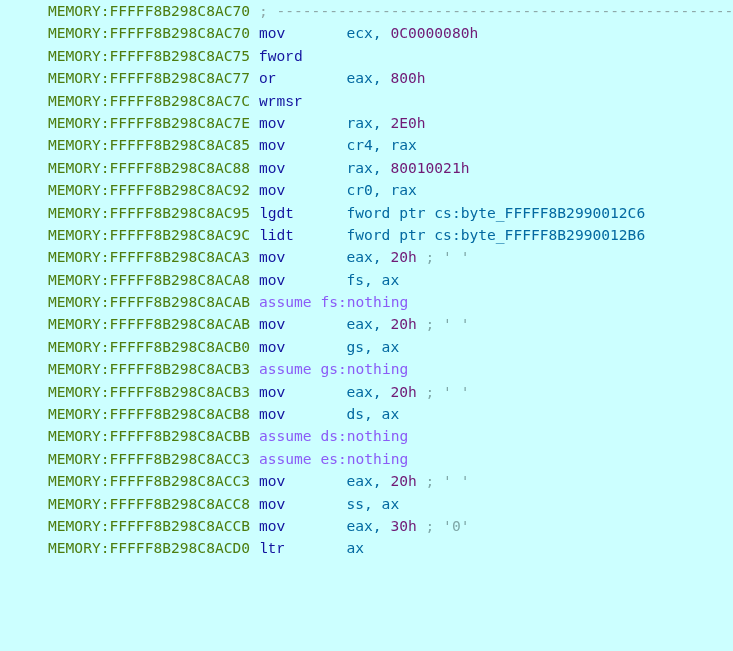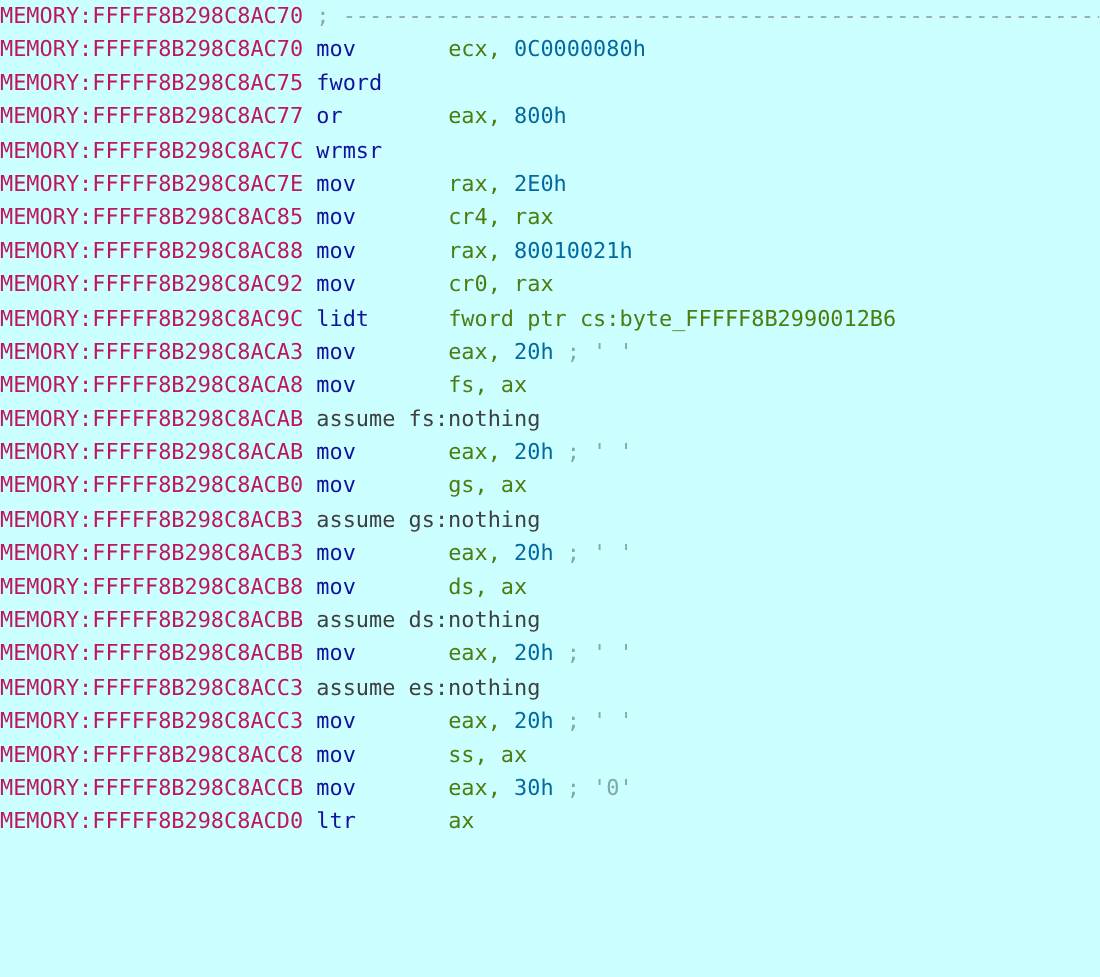--- a/index.html
+++ b/index.html
@@ -24,63 +24,65 @@
   }
   .asm-line {
     height: 22.4px;
     line-height: 22.4px;
     white-space: pre;
     font-size: 14.6px;
     letter-spacing: 0px;
     font-family: "DejaVu Sans Mono", "Liberation Mono", monospace;
   }
   .addr {
-    color: #be185d;
+    color: #4d7c0f;
+    padding-left: 48px;
   }
   .mnem {
     color: #12129e;
+    font-family: Liberation Mono, monospace;
   }
   .ops {
-    color: #4d7c0f;
+    color: #0369a1;
   }
   .num {
-    color: #0369a1;
+    color: #701a75;
   }
   .cmt {
     color: #7fa8a8;
   }
   .directive {
-    color: #404040;
+    color: #8b5cf6;
   }
   .dashes {
     color: #8fa8a8;
   }
 </style>
 </head>
 <body>
 
 <div id="disasm-view">
     <div class="asm-line"><span class="addr">MEMORY:FFFFF8B298C8AC70 </span><span class="dashes">; ------------------------------------------------------------------------</span></div>
     <div class="asm-line"><span class="addr">MEMORY:FFFFF8B298C8AC70 </span><span class="mnem">mov       </span><span class="ops">ecx, </span><span class="num">0C0000080h</span></div>
     <div class="asm-line"><span class="addr">MEMORY:FFFFF8B298C8AC75 </span><span class="mnem">fword     </span></div>
     <div class="asm-line"><span class="addr">MEMORY:FFFFF8B298C8AC77 </span><span class="mnem">or        </span><span class="ops">eax, </span><span class="num">800h</span></div>
     <div class="asm-line"><span class="addr">MEMORY:FFFFF8B298C8AC7C </span><span class="mnem">wrmsr     </span></div>
     <div class="asm-line"><span class="addr">MEMORY:FFFFF8B298C8AC7E </span><span class="mnem">mov       </span><span class="ops">rax, </span><span class="num">2E0h</span></div>
     <div class="asm-line"><span class="addr">MEMORY:FFFFF8B298C8AC85 </span><span class="mnem">mov       </span><span class="ops">cr4, rax</span></div>
     <div class="asm-line"><span class="addr">MEMORY:FFFFF8B298C8AC88 </span><span class="mnem">mov       </span><span class="ops">rax, </span><span class="num">80010021h</span></div>
     <div class="asm-line"><span class="addr">MEMORY:FFFFF8B298C8AC92 </span><span class="mnem">mov       </span><span class="ops">cr0, rax</span></div>
+    <div class="asm-line"><span class="addr">MEMORY:FFFFF8B298C8AC95 </span><span class="mnem">lgdt      </span><span class="ops">fword ptr cs:byte_FFFFF8B2990012C6</span></div>
     <div class="asm-line"><span class="addr">MEMORY:FFFFF8B298C8AC9C </span><span class="mnem">lidt      </span><span class="ops">fword ptr cs:byte_FFFFF8B2990012B6</span></div>
     <div class="asm-line"><span class="addr">MEMORY:FFFFF8B298C8ACA3 </span><span class="mnem">mov       </span><span class="ops">eax, </span><span class="num">20h</span><span class="cmt"> ; ' '</span></div>
     <div class="asm-line"><span class="addr">MEMORY:FFFFF8B298C8ACA8 </span><span class="mnem">mov       </span><span class="ops">fs, ax</span></div>
     <div class="asm-line"><span class="addr">MEMORY:FFFFF8B298C8ACAB </span><span class="directive">assume fs:nothing</span></div>
     <div class="asm-line"><span class="addr">MEMORY:FFFFF8B298C8ACAB </span><span class="mnem">mov       </span><span class="ops">eax, </span><span class="num">20h</span><span class="cmt"> ; ' '</span></div>
     <div class="asm-line"><span class="addr">MEMORY:FFFFF8B298C8ACB0 </span><span class="mnem">mov       </span><span class="ops">gs, ax</span></div>
     <div class="asm-line"><span class="addr">MEMORY:FFFFF8B298C8ACB3 </span><span class="directive">assume gs:nothing</span></div>
     <div class="asm-line"><span class="addr">MEMORY:FFFFF8B298C8ACB3 </span><span class="mnem">mov       </span><span class="ops">eax, </span><span class="num">20h</span><span class="cmt"> ; ' '</span></div>
     <div class="asm-line"><span class="addr">MEMORY:FFFFF8B298C8ACB8 </span><span class="mnem">mov       </span><span class="ops">ds, ax</span></div>
     <div class="asm-line"><span class="addr">MEMORY:FFFFF8B298C8ACBB </span><span class="directive">assume ds:nothing</span></div>
-    <div class="asm-line"><span class="addr">MEMORY:FFFFF8B298C8ACBB </span><span class="mnem">mov       </span><span class="ops">eax, </span><span class="num">20h</span><span class="cmt"> ; ' '</span></div>
     <div class="asm-line"><span class="addr">MEMORY:FFFFF8B298C8ACC3 </span><span class="directive">assume es:nothing</span></div>
     <div class="asm-line"><span class="addr">MEMORY:FFFFF8B298C8ACC3 </span><span class="mnem">mov       </span><span class="ops">eax, </span><span class="num">20h</span><span class="cmt"> ; ' '</span></div>
     <div class="asm-line"><span class="addr">MEMORY:FFFFF8B298C8ACC8 </span><span class="mnem">mov       </span><span class="ops">ss, ax</span></div>
     <div class="asm-line"><span class="addr">MEMORY:FFFFF8B298C8ACCB </span><span class="mnem">mov       </span><span class="ops">eax, </span><span class="num">30h</span><span class="cmt"> ; '0'</span></div>
     <div class="asm-line"><span class="addr">MEMORY:FFFFF8B298C8ACD0 </span><span class="mnem">ltr       </span><span class="ops">ax</span></div>
   </div>
 
 </body></html>

